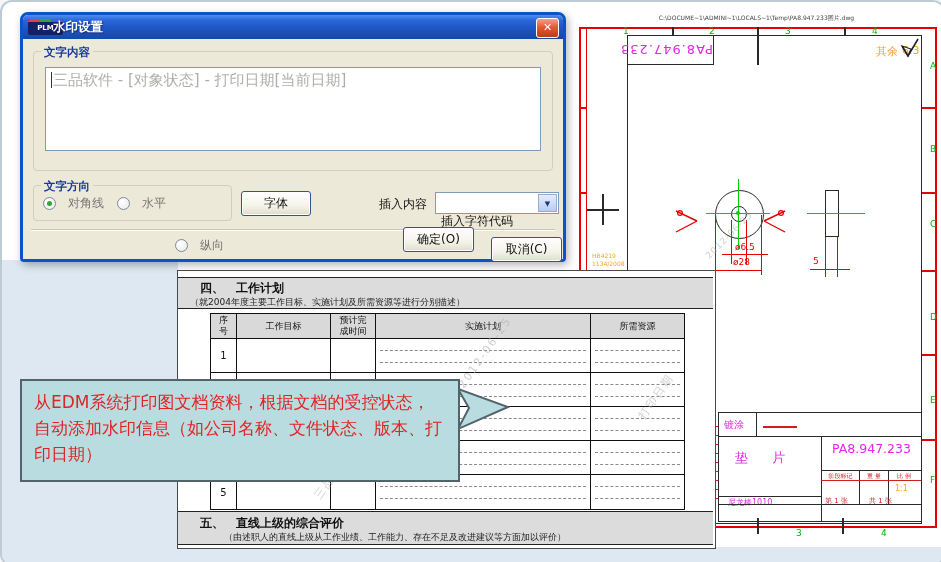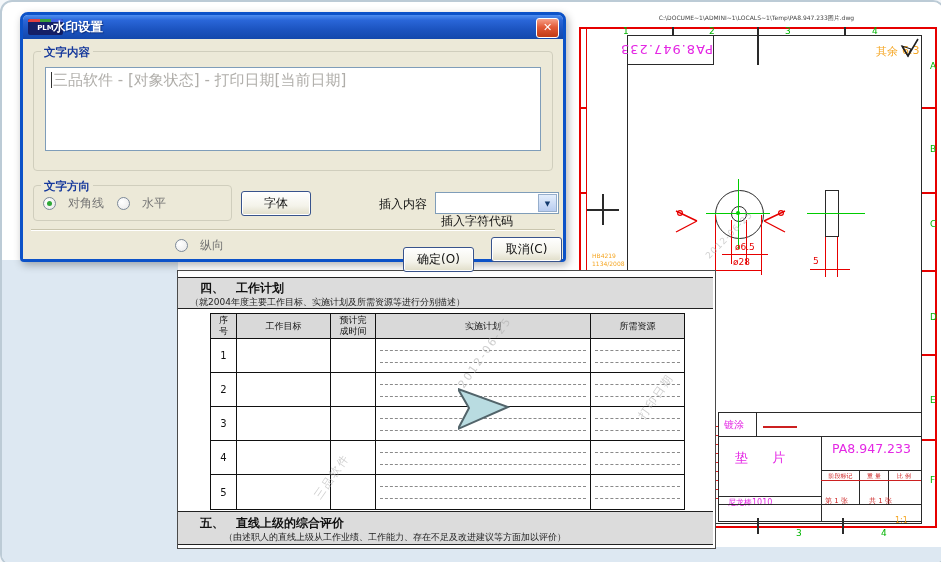--- a/index.html
+++ b/index.html
@@ -186,21 +186,21 @@
       <div class="tb-line" style="left:102px;top:23px;width:1.2px;height:85px;"></div>
       <div class="abs mtext" style="left:16px;top:36px;font-size:13px;letter-spacing:10px;white-space:nowrap;">垫 片</div>
       <div class="abs mtext" style="left:103px;top:28px;width:99px;text-align:center;font-size:12.5px;white-space:nowrap;">PA8.947.233</div>
       <div class="tb-line" style="left:102px;top:57px;width:100px;height:1px;"></div>
       <div class="tb-line" style="left:140px;top:57px;width:1px;height:34px;"></div>
       <div class="tb-line" style="left:169px;top:57px;width:1px;height:34px;"></div>
       <div class="abs" style="left:103px;top:59px;width:37px;text-align:center;font-size:6px;color:#cc2020;white-space:nowrap;">阶段标记</div>
       <div class="abs" style="left:141px;top:59px;width:28px;text-align:center;font-size:6px;color:#cc2020;white-space:nowrap;">重 量</div>
       <div class="abs" style="left:170px;top:59px;width:30px;text-align:center;font-size:6px;color:#cc2020;white-space:nowrap;">比 例</div>
       <div class="tb-redline" style="left:102px;top:67px;width:100px;height:1px;"></div>
-      <div class="abs otext" style="left:176px;top:71px;font-size:8px;margin-top:32px;">1:1</div>
+      <div class="abs otext" style="left:176px;top:71px;font-size:8px;">1:1</div>
       <div class="tb-line" style="left:0;top:83px;width:102px;height:1px;"></div>
       <div class="abs mtext" style="left:9px;top:84px;font-size:8px;white-space:nowrap;">尼龙棒1010</div>
       <div class="tb-line" style="left:102px;top:91px;width:100px;height:1px;"></div>
       <div class="abs" style="left:106px;top:83px;font-size:7px;color:#cc2020;white-space:nowrap;">第 1 张</div>
       <div class="abs" style="left:150px;top:83px;font-size:7px;color:#cc2020;white-space:nowrap;">共 1 张</div>
       <div class="tb-line" style="left:0;top:91px;width:202px;height:1px;"></div>
     </div>
   </div>
 
   <div class="docpanel">
@@ -281,20 +281,23 @@
     <div class="band" style="top:240px;height:32px;">
       <div class="btitle" style="left:22px;top:3px;">五、　直线上级的综合评价</div>
       <div class="bnote" style="left:46px;top:19px;">（由述职人的直线上级从工作业绩、工作能力、存在不足及改进建议等方面加以评价）</div>
     </div>
 
     <div class="docwm" style="left:265px;top:75px;">2012-06-25</div>
     <div class="docwm" style="left:128px;top:198px;">三品软件</div>
     <div class="docwm" style="left:452px;top:118px;">打印日期</div>
   </div>
 
+  <div class="callout">
+    <p>从EDM系统打印图文档资料，根据文档的受控状态，自动添加水印信息（如公司名称、文件状态、版本、打印日期）</p>
+  </div>
   <svg class="callout-arrow" width="52" height="48" viewBox="0 0 52 48">
     <polygon points="0,4 50,22 0,44 11,23" fill="#b9dce1" stroke="#52646a" stroke-width="2"></polygon>
   </svg>
 
   <div class="dialog">
     <div class="titlebar">
       <div class="plmicon"><span></span><b>PLM</b></div>
       <div class="dtitle">水印设置</div>
       <div class="closebtn">✕</div>
     </div>
@@ -322,18 +325,18 @@
       <div class="xpbtn" style="left:218px;top:152px;width:68px;height:23px;">字体</div>
 
       <div class="inslabel">插入内容</div>
       <div class="dropdown">
         <span class="val">插入字符代码</span>
         <span class="droparrow">▼</span>
       </div>
 
       <div class="sep"></div>
 
-      <div class="xpbtn" style="left:380px;top:208px;width:69px;height:23px;">确定(O)</div>
+      <div class="xpbtn" style="left:380px;top:188px;width:69px;height:23px;">确定(O)</div>
       <div class="xpbtn" style="left:468px;top:198px;width:69px;height:23px;">取消(C)</div>
     </div>
   </div>
 
 </div>
 
 </body></html>

